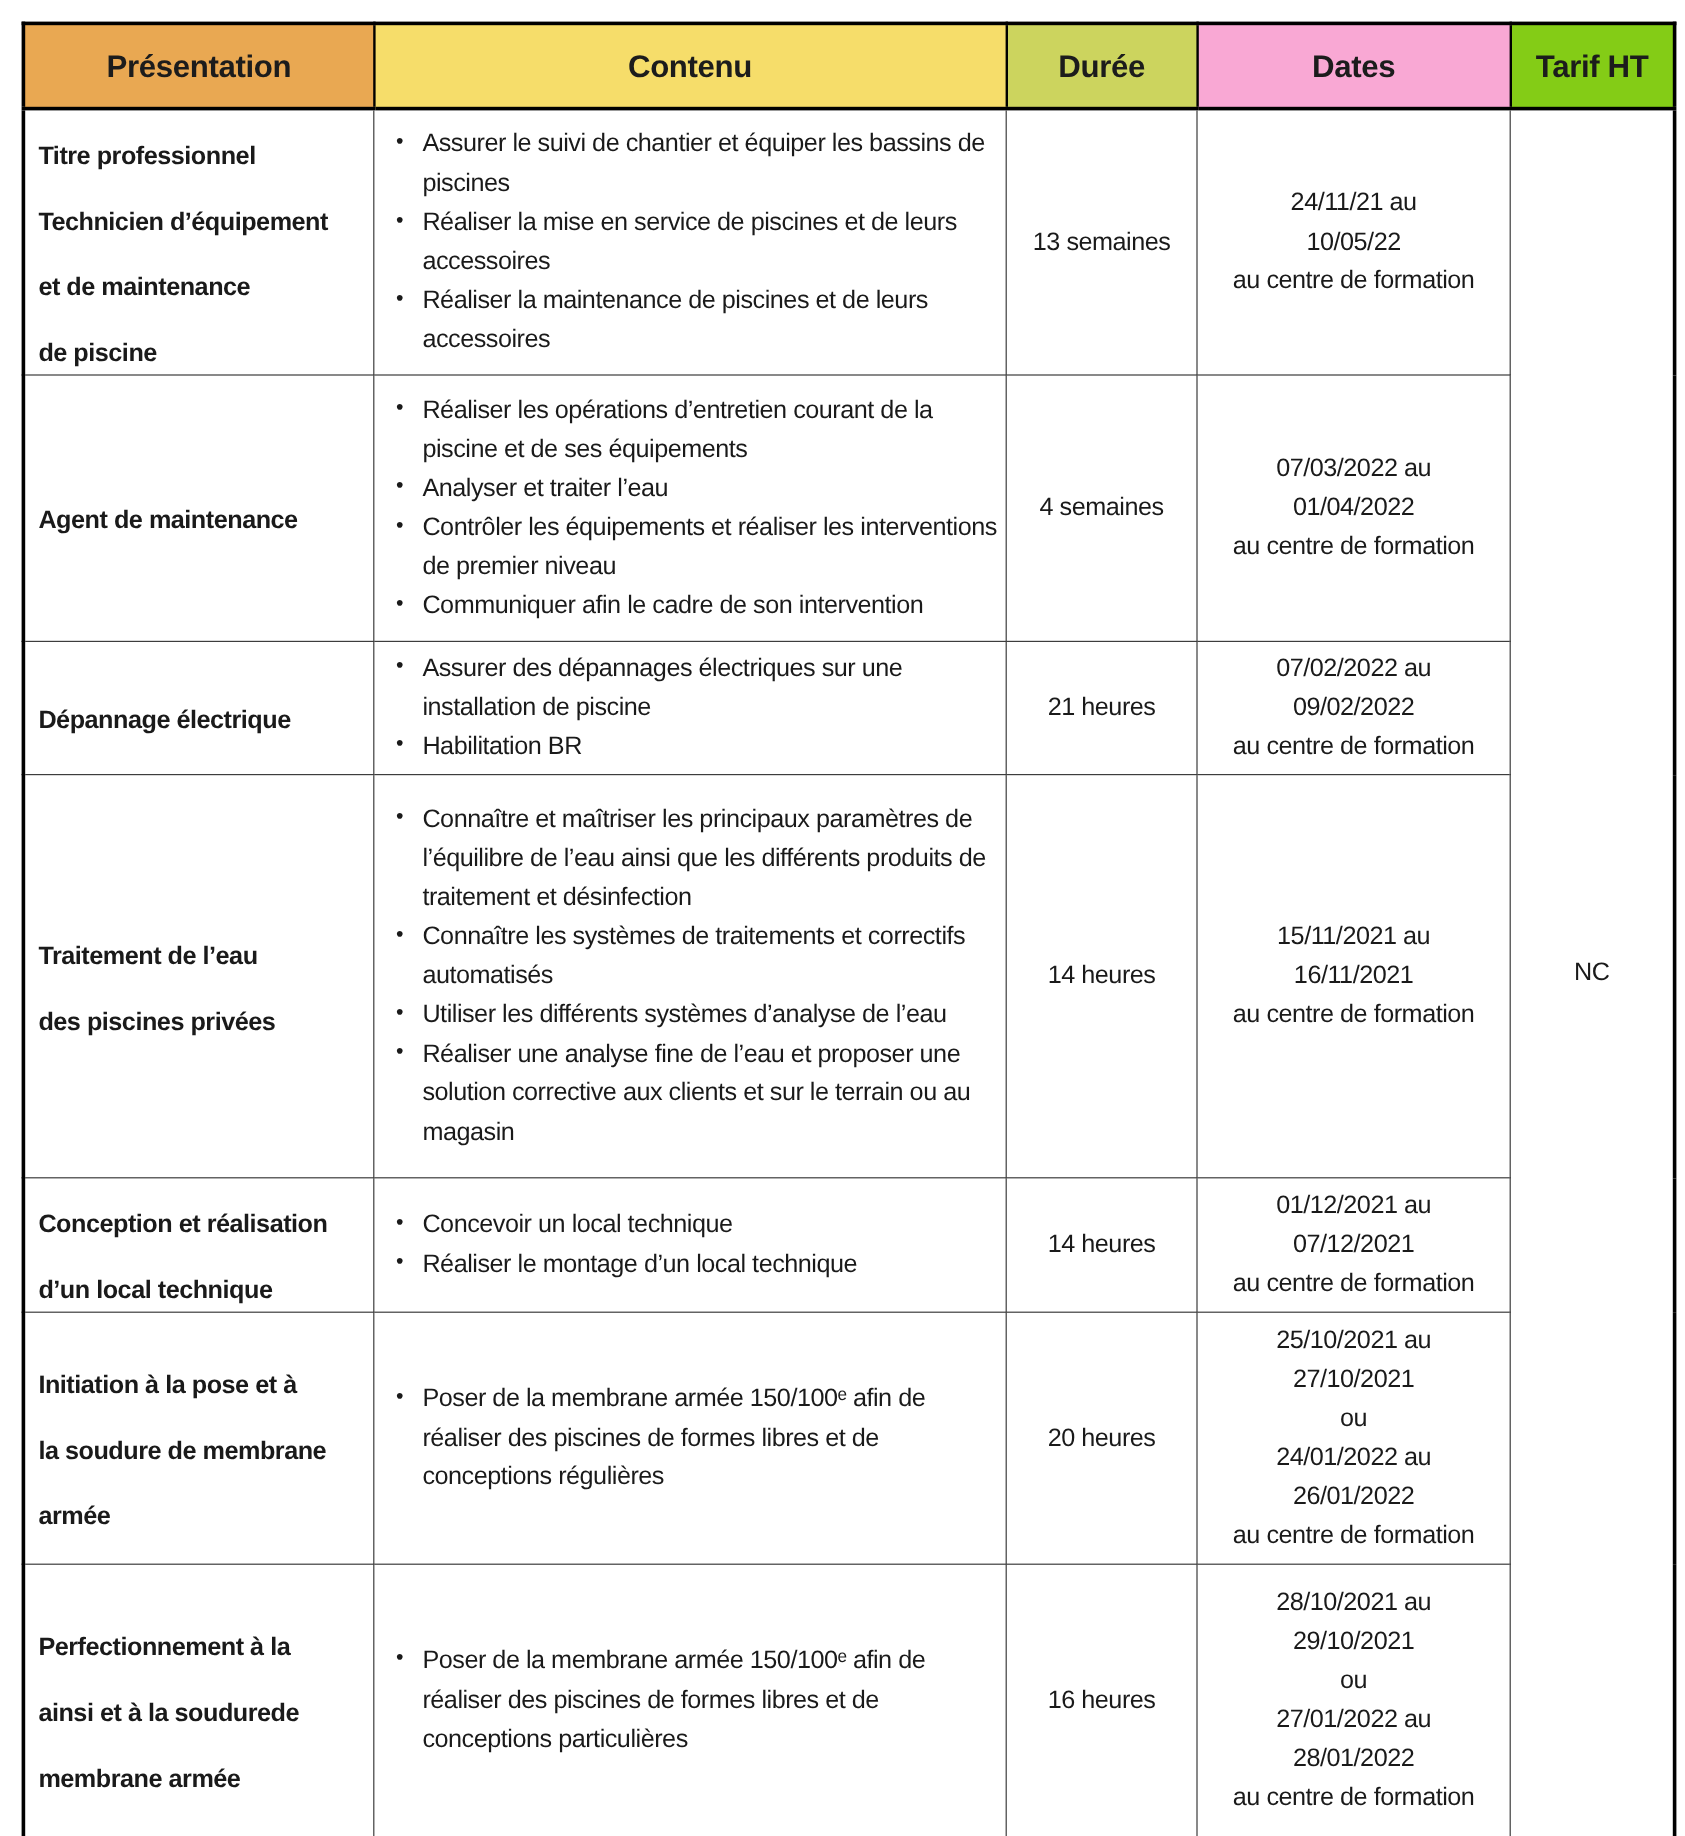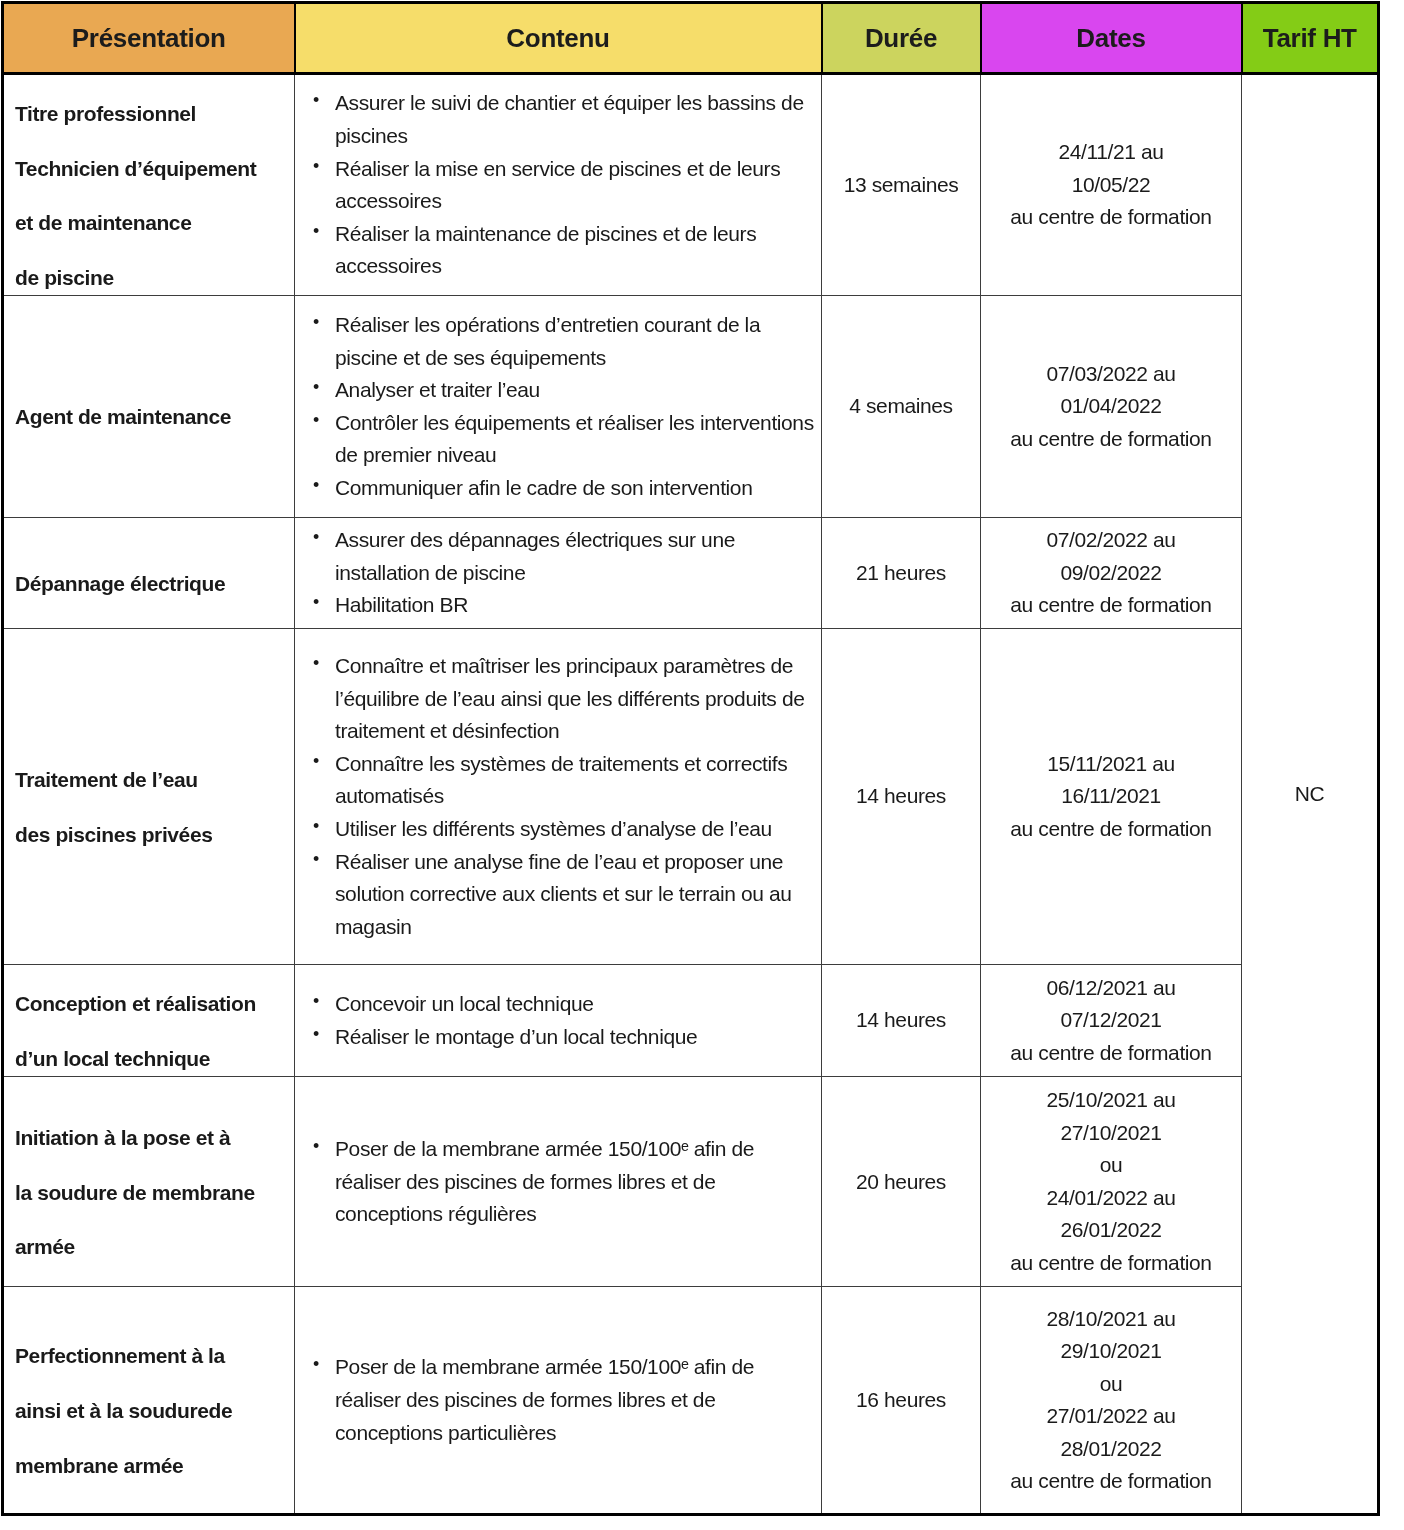--- a/index.html
+++ b/index.html
@@ -5,21 +5,21 @@
   html, body {
     margin: 0;
     padding: 0;
     background: #ffffff;
   }
   .page {
     width: 1404px;
     height: 1530px;
     background: #ffffff;
     box-sizing: border-box;
-    padding: 1px;
+    padding: 18px;
     font-family: "Liberation Sans", "DejaVu Sans", sans-serif;
     color: #1a1a1a;
   }
   table.formation {
     border-collapse: collapse;
     table-layout: fixed;
     width: 1376px;
     border: 3px solid #000000;
   }
   col.c-pres  { width: 292px; }
@@ -91,21 +91,21 @@
         <col class="c-cont">
         <col class="c-dur">
         <col class="c-dates">
         <col class="c-tarif">
     </colgroup>
     <thead>
       <tr class="hr">
         <th style="background-color: rgb(233, 168, 82);">Présentation</th>
         <th style="background-color: rgb(246, 221, 106); margin-left: 24px;">Contenu</th>
         <th style="background-color: rgb(204, 212, 94);">Durée</th>
-        <th style="background-color: #d946ef;">Dates</th>
+        <th style="background-color: #f9a8d4;">Dates</th>
         <th style="background-color: #84cc16;">Tarif HT</th>
       </tr>
     </thead>
     <tbody>
 
       <tr class="r1">
         <td class="pres">
           <div class="tl">Titre professionnel</div>
           <div class="tl">Technicien d’équipement</div>
           <div class="tl">et de maintenance</div>
@@ -192,21 +192,21 @@
           <div class="tl">d’un local technique</div>
         </td>
         <td class="cont">
           <ul>
             <li>Concevoir un local technique</li>
             <li>Réaliser le montage d’un local technique</li>
           </ul>
         </td>
         <td class="dur">14 heures</td>
         <td class="dates">
-          <div>06/12/2021 au</div>
+          <div>01/12/2021 au</div>
           <div>07/12/2021</div>
           <div>au centre de formation</div>
         </td>
       </tr>
 
       <tr class="r6">
         <td class="pres">
           <div class="tl">Initiation à la pose et à</div>
           <div class="tl">la soudure de membrane</div>
           <div class="tl">armée</div>

